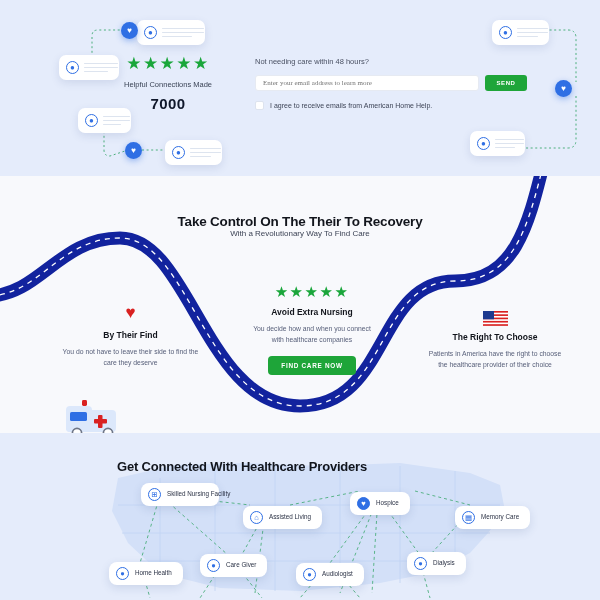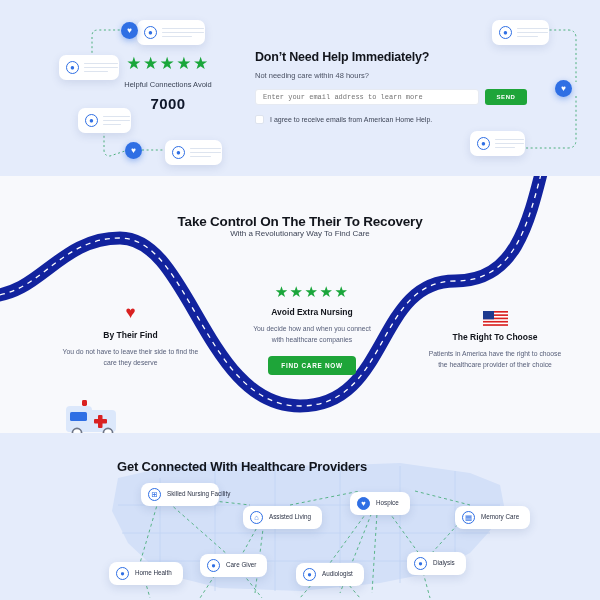--- a/index.html
+++ b/index.html
@@ -64,21 +64,21 @@
   
   .form-block { position: absolute; left: 255px; top: 50px; width: 272px; }
   .form-title { font-size: 12.5px; font-weight: bold; color: #12151c; letter-spacing: -.2px; }
   .form-sub { margin-top: 7px; font-size: 7.5px; color: #4a5163; }
   .form-row { margin-top: 9px; display: flex; align-items: center; gap: 6px; }
   .email-input {
     flex: 1 1 auto; height: 16px;
     background: #fff; border: 1px solid #e6eaf2; border-radius: 3px;
     font-size: 7px; color: #a7aebd;
     padding: 0 7px;
-    font-family: Liberation Mono, monospace;
+    font-family: Liberation Serif, serif;
     outline: none;
   }
   .send-btn {
     flex: 0 0 42px; height: 16px;
     background: #1ea539; border: none; border-radius: 3px;
     color: #fff; font-size: 6px; font-weight: bold; letter-spacing: .6px;
     cursor: pointer;
     font-family: "Liberation Sans", sans-serif;
   }
   .consent { margin-top: 10px; display: flex; align-items: center; gap: 6px; }
@@ -206,26 +206,25 @@
             <i style="width:20px"></i>
           </span>
       </div>
 
       <div class="node" style="left:121px;top:22px">♥</div>
       <div class="node" style="left:125px;top:142px">♥</div>
       <div class="node" style="left:555px;top:80px">♥</div>
 
       <div class="stats">
         <div class="stars-green">★★★★★</div>
-        <div class="stats-label">Helpful Connections Avoid</div>
+        <div class="stats-label">Helpful Connections Made</div>
         <div class="stats-value">7000</div>
       </div>
 
       <div class="form-block">
-        <div class="form-title">Don’t Need Help Immediately?</div>
         <div class="form-sub">Not needing care within 48 hours?</div>
         <div class="form-row">
           <input class="email-input" type="text" placeholder="Enter your email address to learn more" style="">
           <button class="send-btn">SEND</button>
         </div>
         <div class="consent">
           <span class="cbox"></span>
           <span class="consent-txt">I agree to receive emails from American Home Help.</span>
         </div>
       </div>

